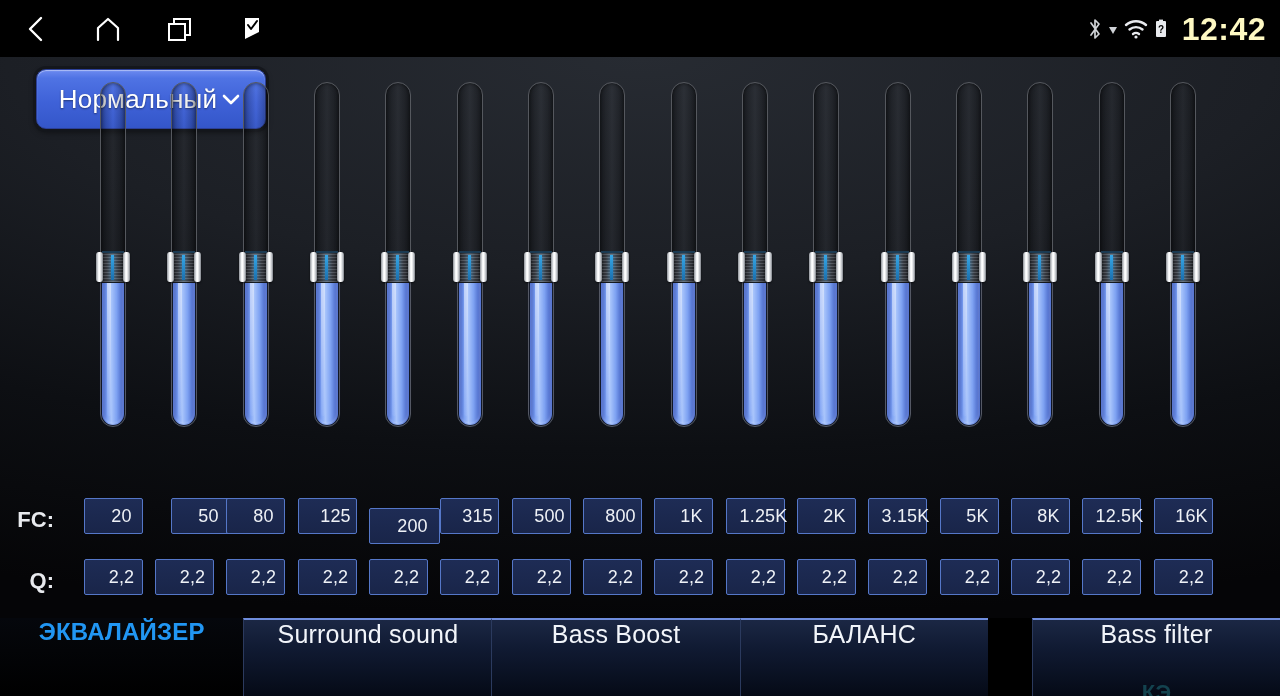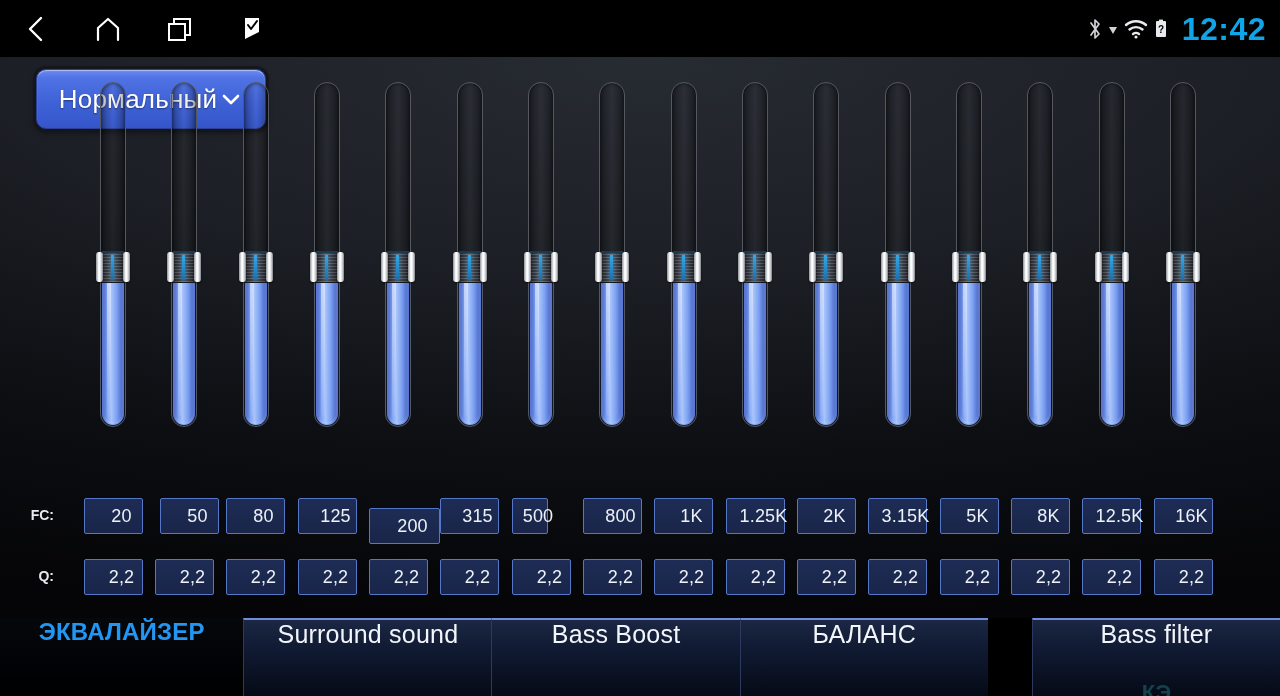--- a/index.html
+++ b/index.html
@@ -21,21 +21,21 @@
     width:72px; height:57px; display:flex; align-items:center; justify-content:center;
   }
   .nav-btn svg { display:block; }
 
   .status-right {
     position:absolute; right:14px; top:0; height:57px;
     display:flex; align-items:center; gap:5px;
   }
   .sysicon { display:flex; align-items:center; justify-content:center; }
   .clock {
-    color:#0ea5e9; font-size:32px; font-weight:700; letter-spacing:0.5px;
+    color:#fef9c3; font-size:32px; font-weight:700; letter-spacing:0.5px;
     margin-left:9px; line-height:1;
   }
 
   
   .main {
     position:absolute; left:0; top:57px; width:1280px; height:561px;
     background:
       radial-gradient(130% 100% at 50% 0%, #272b32 0%, #1c1f25 38%, #0d0f13 70%, #050507 100%);
   }
 
@@ -100,21 +100,21 @@
   .thumb-cap {
     position:absolute; top:1px; width:7px; height:30px; border-radius:3px;
     background:linear-gradient(90deg,#8e9298 0%,#f2f4f6 35%,#ffffff 52%,#cfd2d6 75%,#7e8289 100%);
     box-shadow:0 1px 2px rgba(0,0,0,.6);
   }
   .thumb-cap.left { left:0; }
   .thumb-cap.right { right:0; }
 
   
   .row-label {
-    position:absolute; color:#e8eaee; font-size:14px; font-weight:700;
+    position:absolute; color:#e8eaee; font-size:22px; font-weight:700;
     text-align:right; width:54px;
   }
   .valbox {
     position:absolute; height:36px; border-radius:2px;
     background:linear-gradient(180deg,#1e2c55 0%,#192549 100%);
     border:1px solid #5577c8;
     display:flex; align-items:center; justify-content:center;
     cursor:pointer;
     padding-left:16px;
   }
@@ -368,36 +368,36 @@
           <div class="thumb-cap left"></div>
           <div class="thumb-cap right"></div>
         </div>
       </div>
     </div>
   <div id="fc-row">
       <div class="row-label" style="left: 0px; top: 507px;">FC:</div>
       <div class="valbox" style="left: 84px; top: 498px; width: 59px;">
         <span>20</span>
       </div>
-      <div class="valbox" style="left: 160px; top: 498px; width: 59px;">
+      <div class="valbox" style="left: 171px; top: 498px; width: 59px;">
         <span>50</span>
       </div>
       <div class="valbox" style="left: 226px; top: 498px; width: 59px;">
         <span>80</span>
       </div>
       <div class="valbox" style="left: 298px; top: 498px; width: 59px;">
         <span>125</span>
       </div>
       <div class="valbox" style="left: 369px; top: 498px; width: 71px; margin-top: 10px;">
         <span>200</span>
       </div>
       <div class="valbox" style="left: 440px; top: 498px; width: 59px;">
         <span>315</span>
       </div>
-      <div class="valbox" style="left: 512px; top: 498px; width: 36px;">
+      <div class="valbox" style="left: 512px; top: 498px; width: 59px;">
         <span>500</span>
       </div>
       <div class="valbox" style="left: 583px; top: 498px; width: 59px;">
         <span>800</span>
       </div>
       <div class="valbox" style="left: 654px; top: 498px; width: 59px;">
         <span>1K</span>
       </div>
       <div class="valbox" style="left: 726px; top: 498px; width: 59px;">
         <span>1.25K</span>

